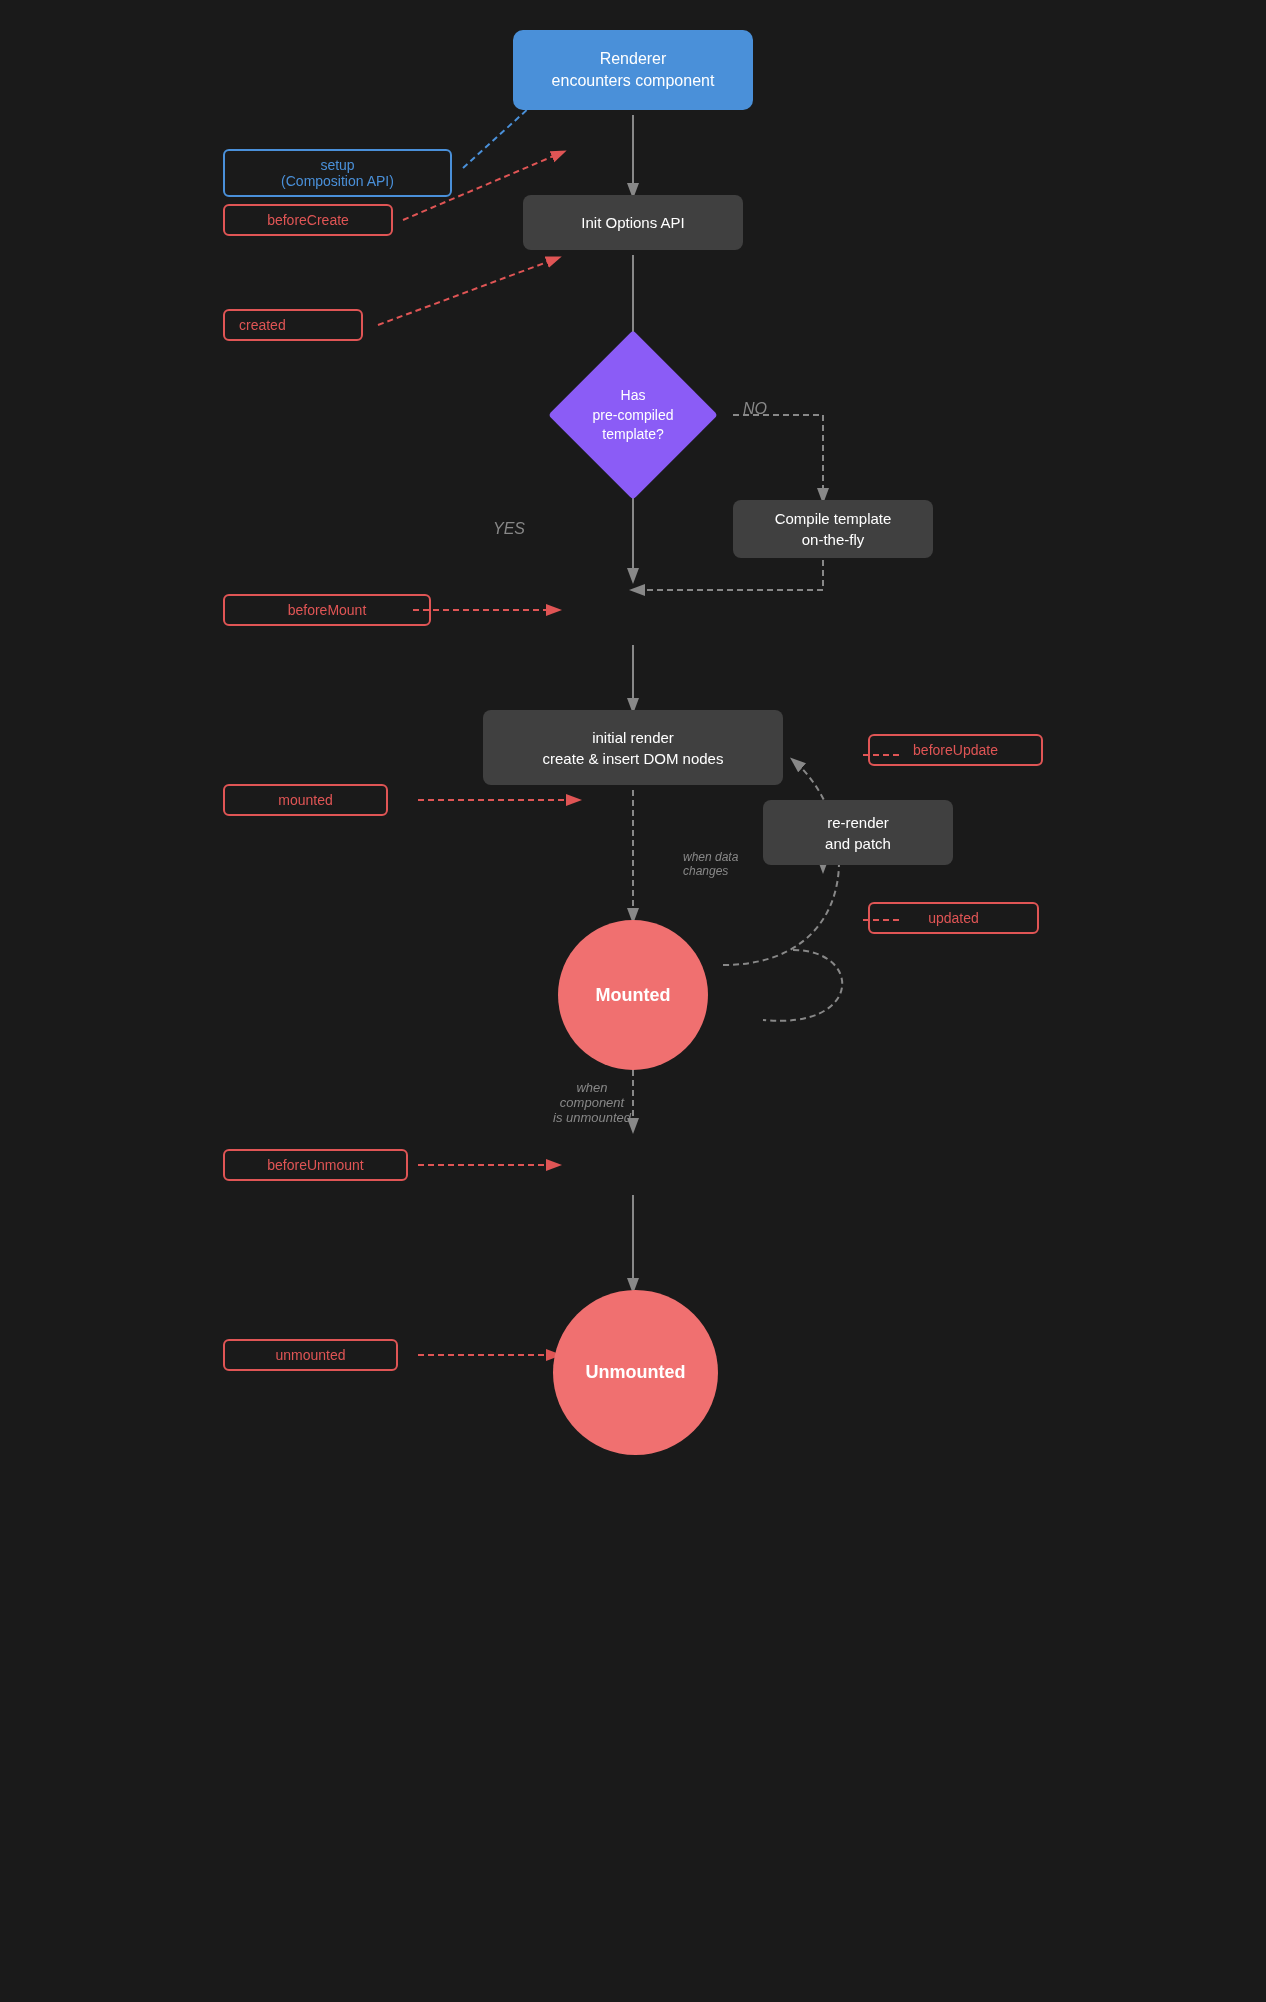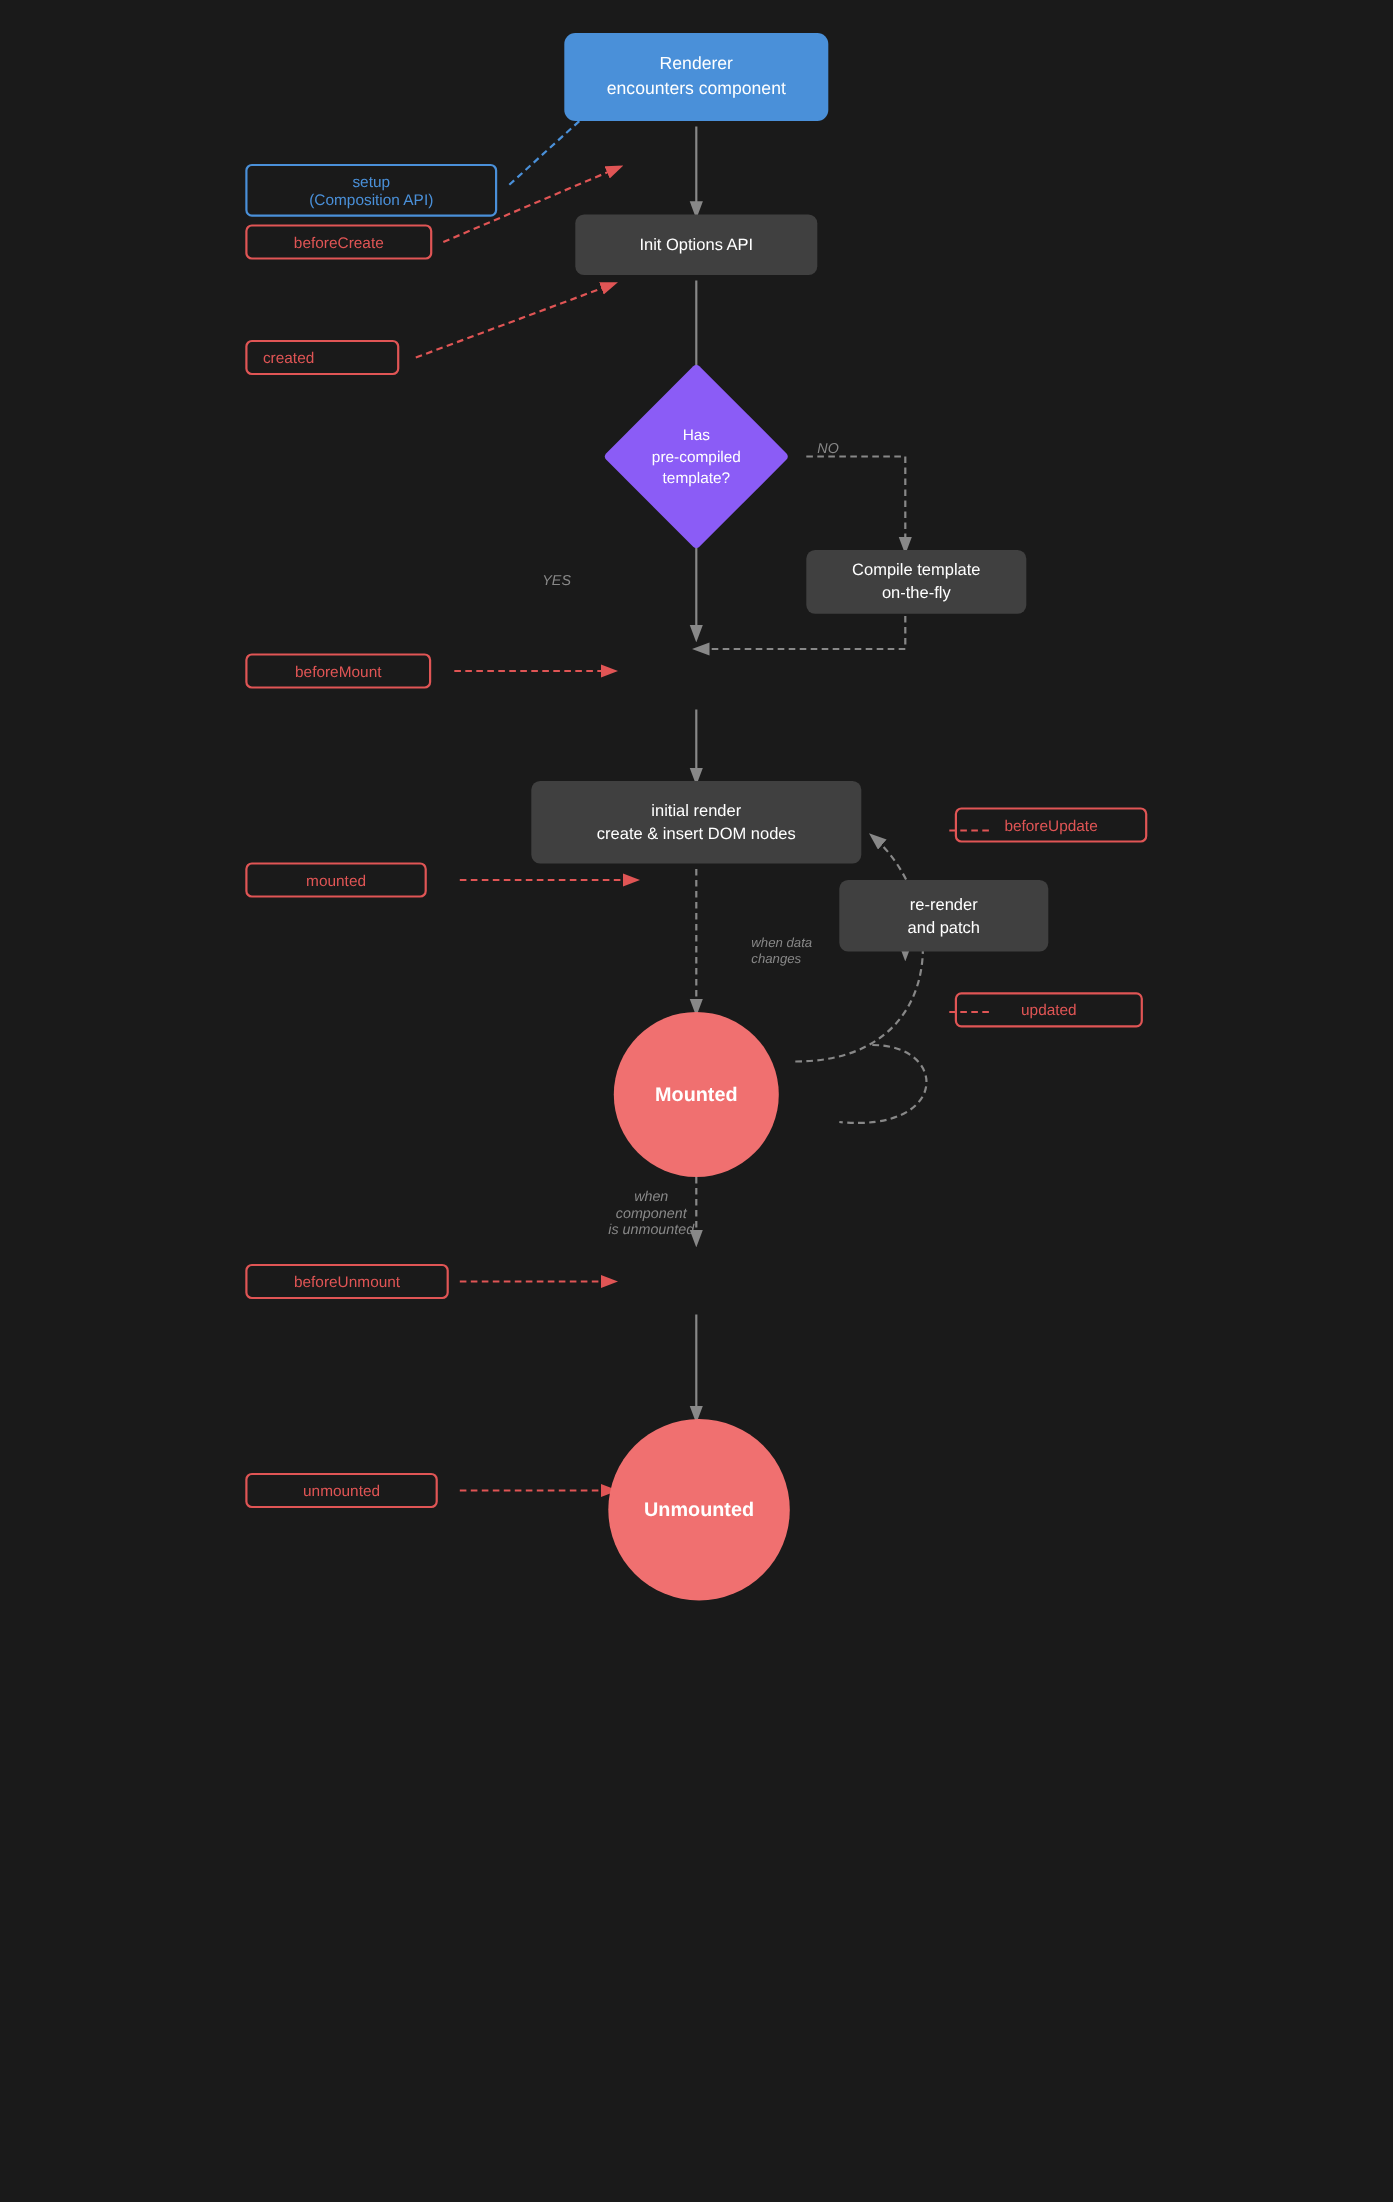--- a/index.html
+++ b/index.html
@@ -80,21 +80,21 @@
       position: absolute;
       top: 0;
       left: 0;
       width: 100%;
       height: 100%;
       pointer-events: none;
     }
     .label-text {
       position: absolute;
       color: #888;
-      font-size: 13px;
+      font-size: 16px;
       font-style: italic;
     }
   </style>
 </head>
 <body>
 
 <div class="diagram-container">
   <svg class="arrows-svg">
 
     <line x1="430" y1="115" x2="430" y2="195" stroke="#888" stroke-width="2" marker-end="url(#arrowGray)"></line>
@@ -193,21 +193,21 @@
   </div>
 
   <div class="label-text" style="left:290px; top:520px;">
     <span>YES</span>
   </div>
 
   <div class="node green-rect rounded-rect" style="left:530px; top:500px; width:200px; height:58px;">
     <span>Compile template<br>on-the-fly</span>
   </div>
 
-  <div class="node" style="left:20px; top:590px; width:169px; height:40px;">
+  <div class="node" style="left:20px; top:590px; width:208px; height:40px;">
     <div class="hook-box" style="width:100%; text-align:center;">
       <span>beforeMount</span>
     </div>
   </div>
 
   <div class="node green-rect rounded-rect" style="left:280px; top:710px; width:300px; height:75px; font-size:15px;">
     <span>initial render<br>create &amp; insert DOM nodes</span>
   </div>
 
   <div class="node" style="left:665px; top:730px; width:175px; height:40px;">

